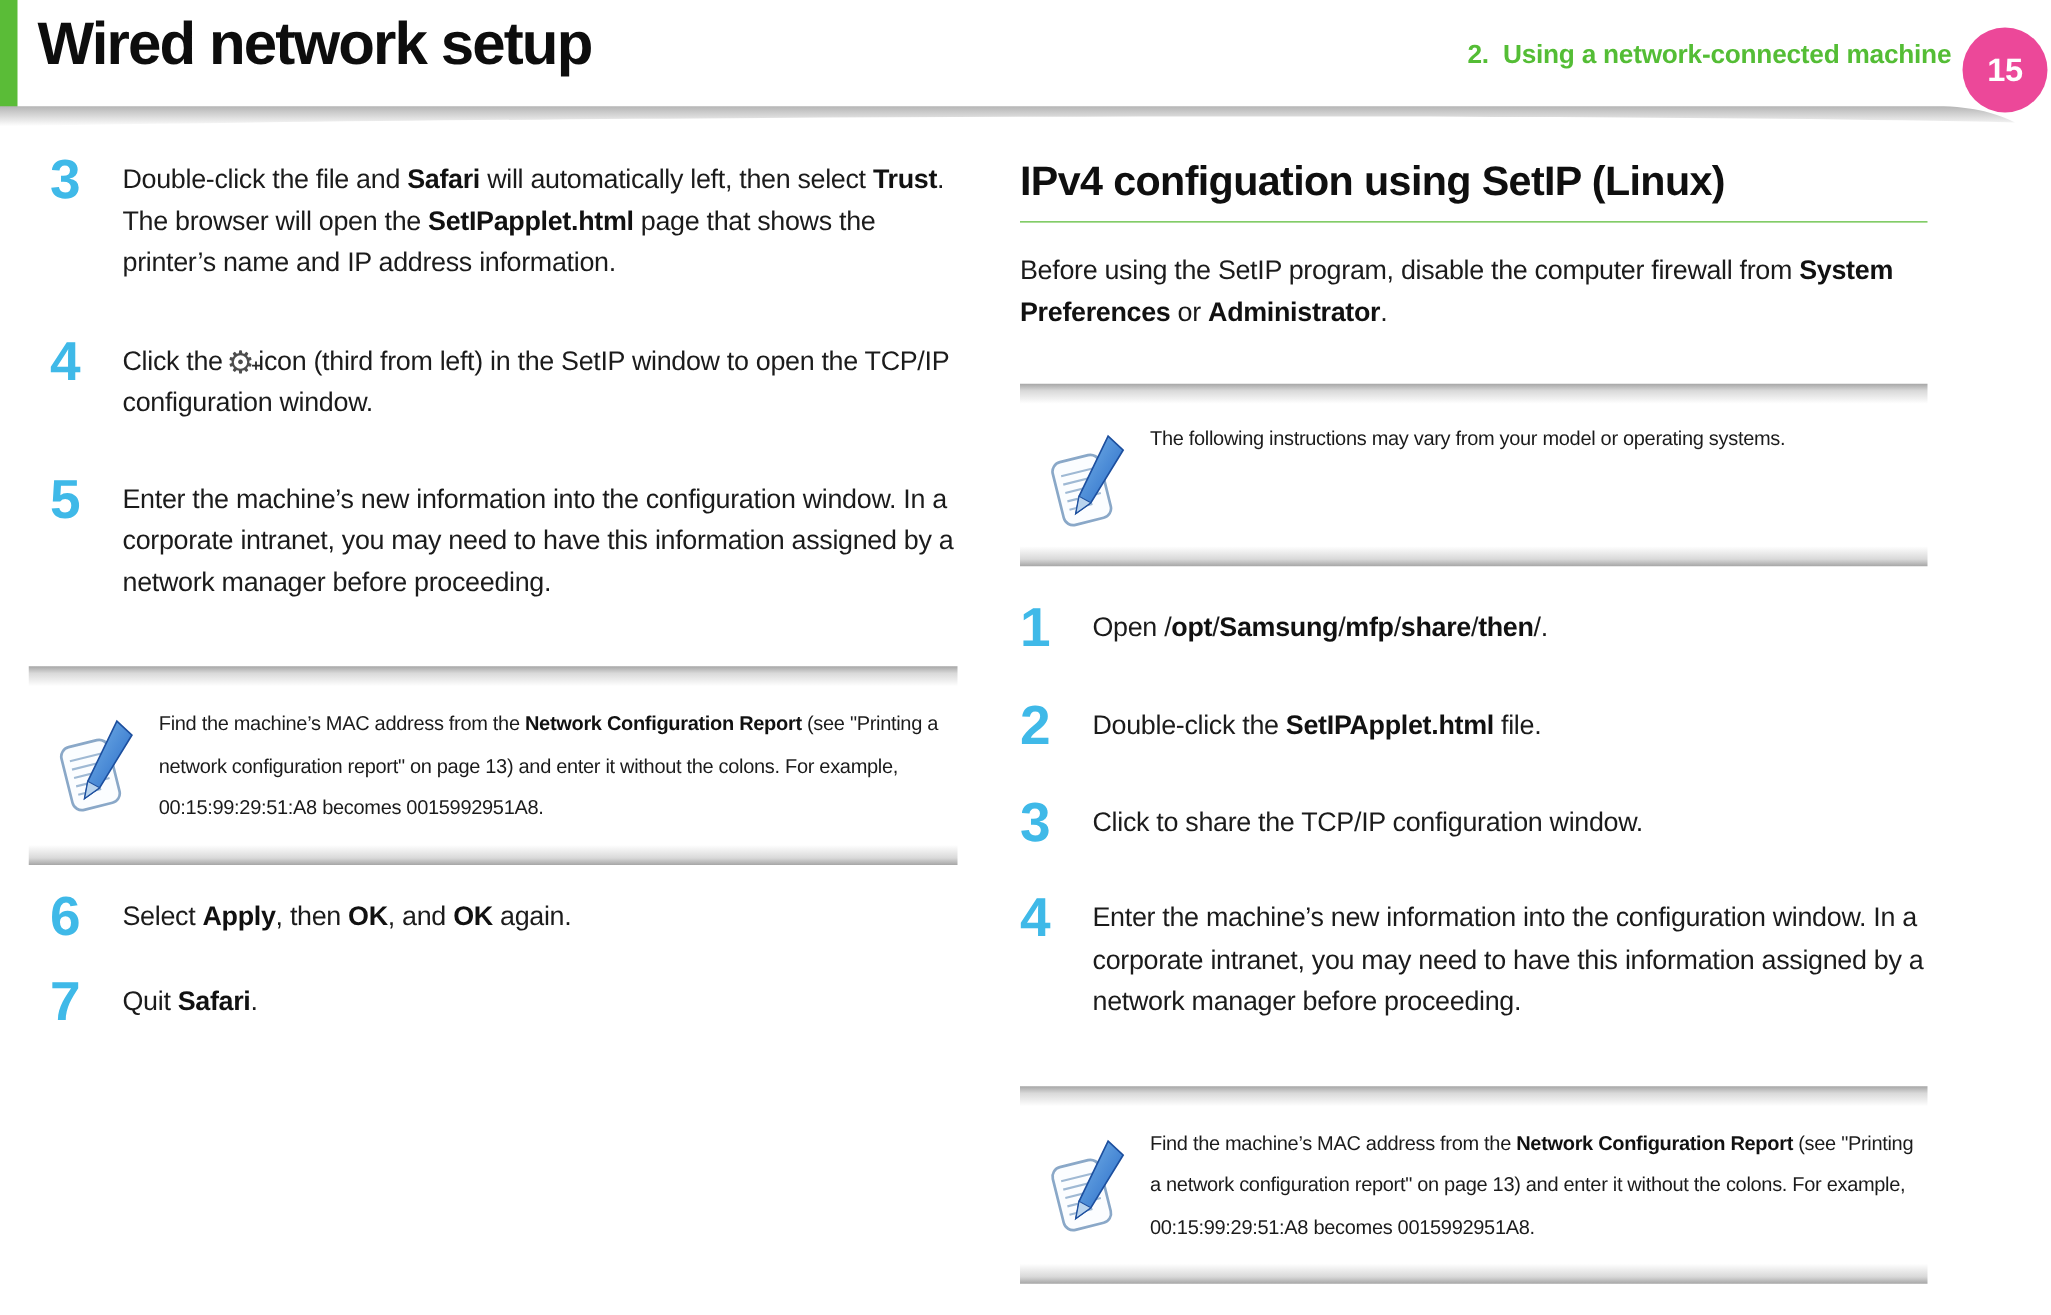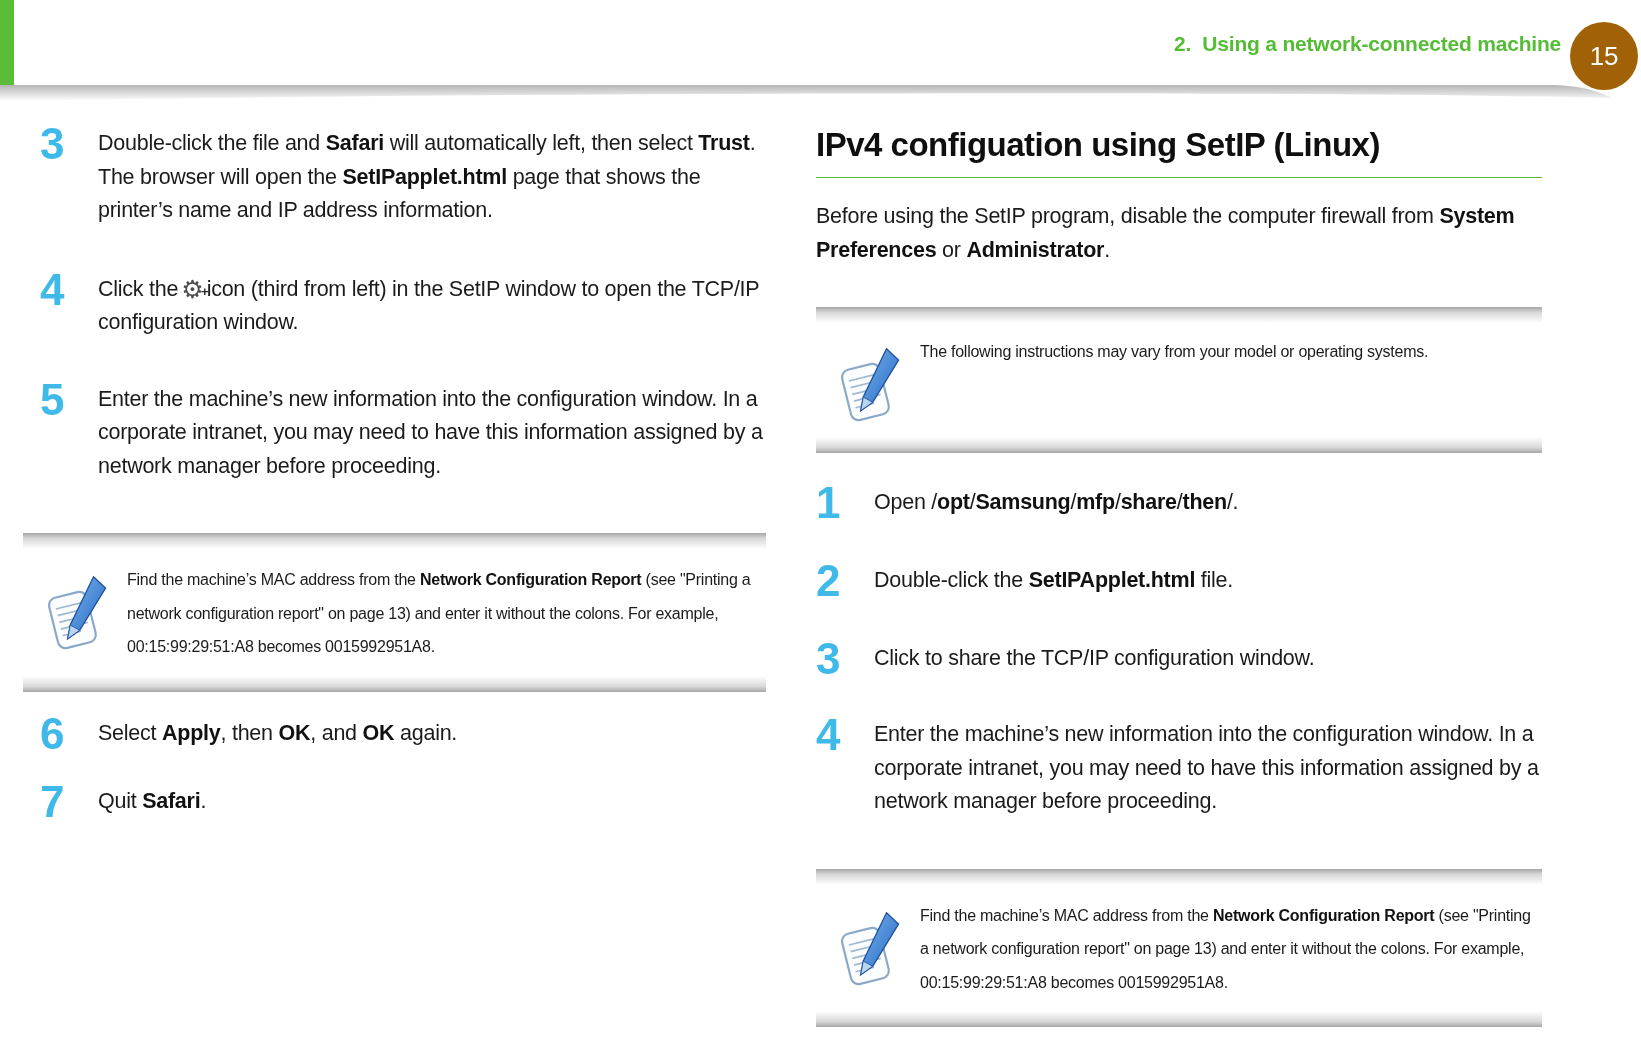--- a/index.html
+++ b/index.html
@@ -15,22 +15,22 @@
   .page-title {
     position:absolute; left:30px; top:8px; font-size:48px; font-weight:700;
     letter-spacing:-1.5px; color:#0d0d0d; white-space:nowrap;
   }
   .chapter {
     position:absolute; top:32px; right:80px; font-size:21px; font-weight:700;
     color:#54bd35; white-space:nowrap; letter-spacing:-0.2px;
   }
   .page-badge {
     position:absolute; left:1570px; top:22px; width:68px; height:68px;
-    border-radius:50%; background:#a16207; color:#ffffff;
-    font-size:26px; font-weight:400; display:flex; align-items:center; justify-content:center;
+    border-radius:50%; background:#ec4899; color:#ffffff;
+    font-size:26px; font-weight:700; display:flex; align-items:center; justify-content:center;
   }
   .header-shadow { position:absolute; left:0; top:82px; width:1641px; height:26px; }
 
   
   .col { position:absolute; top:118px; width:726px; }
   .col-left  { left:40px; }
   .col-right { left:816px; }
 
   
   .step { display:flex; align-items:flex-start; }
@@ -82,20 +82,21 @@
   .n-r1 { margin-top:40px; }
   .n-r1 .note-body { padding-top:12px; padding-bottom:10px; }
   .n-r2 { margin-top:50px; }
 </style>
 </head>
 <body>
 
 <div class="page">
 
   <div class="green-bar"></div>
+  <div class="page-title">Wired network setup</div>
   <div class="chapter">2.&nbsp; Using a network-connected machine</div>
   <div class="page-badge">
     <span>15</span>
   </div>
   <svg class="header-shadow" viewBox="0 0 1641 26" preserveAspectRatio="none">
     <defs>
       <linearGradient id="sh" x1="0" y1="0" x2="0" y2="1">
         <stop offset="0" stop-color="#b5b5b5"></stop>
           <stop offset="1" stop-color="#ffffff"></stop>
       </linearGradient>

